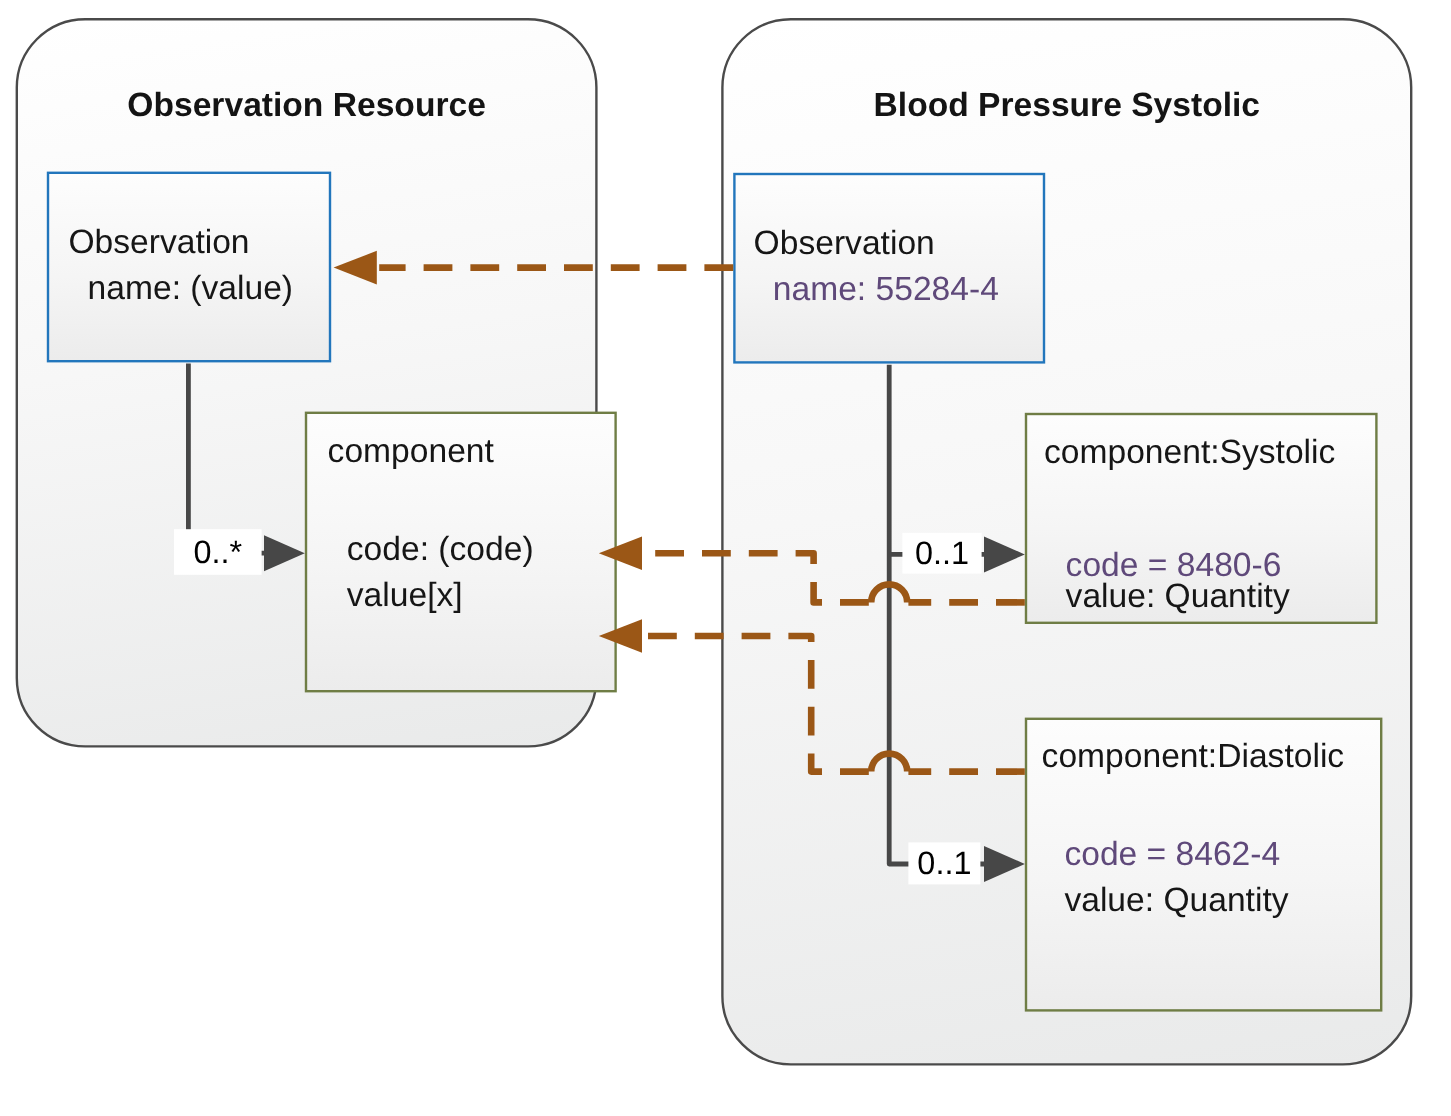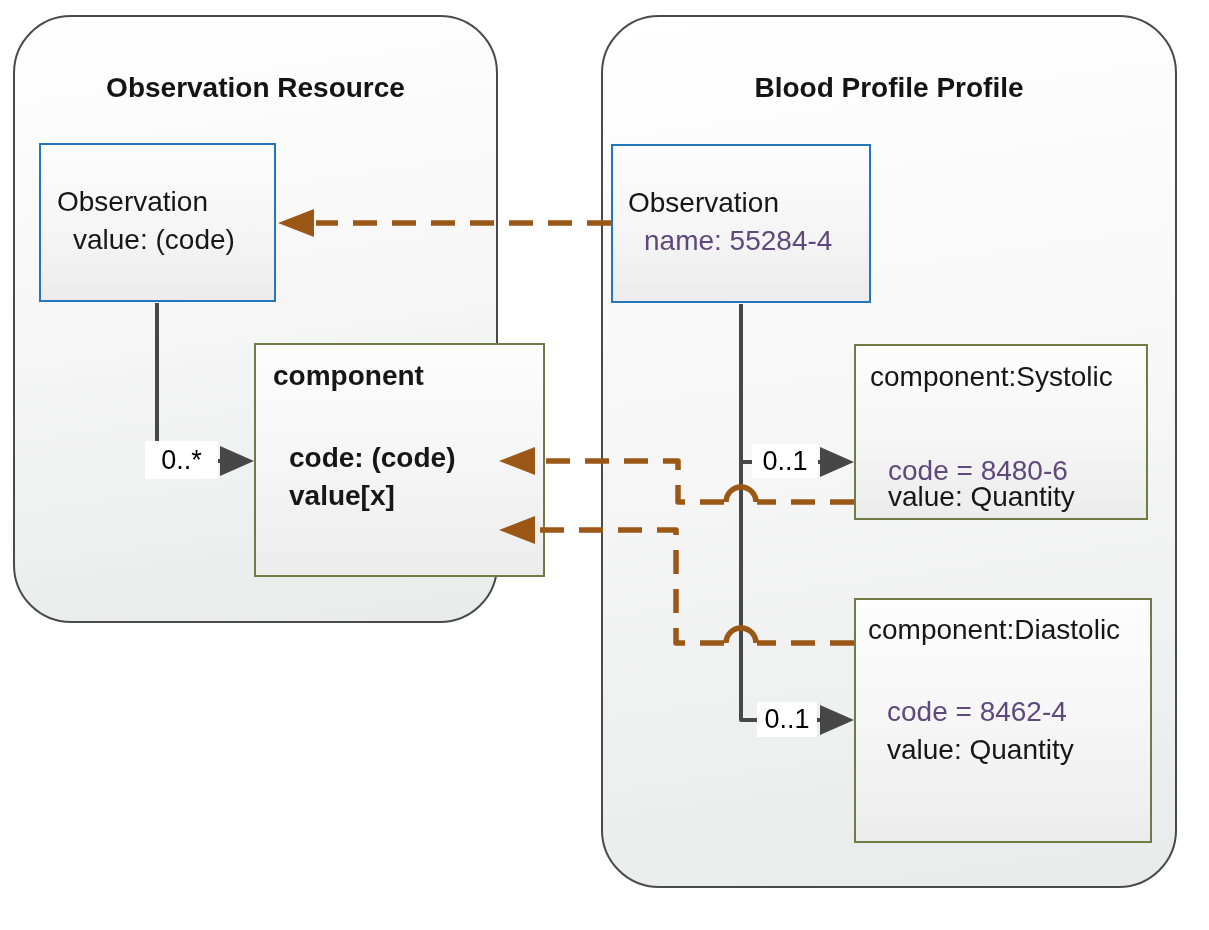--- a/index.html
+++ b/index.html
@@ -69,29 +69,29 @@
 </head>
 <body>
 
 <div class="canvas">
 
   <div class="panel" style="left:13px; top:15px; width:485px; height:608px;">
     <div class="panel-title">Observation Resource</div>
   </div>
 
   <div class="panel" style="left:601px; top:15px; width:576px; height:873px;">
-    <div class="panel-title">Blood Profile Profile</div>
+    <div class="panel-title">Blood Pressure Systolic</div>
   </div>
 
   <div class="node blue" style="left:39px; top:143px; width:237px; height:159px;">
     <span class="line" style="left:16px; top:40px;">Observation</span>
-    <span class="line" style="left:32px; top:78px;">value: (code)</span>
+    <span class="line" style="left:32px; top:78px;">name: (value)</span>
   </div>
 
-  <div class="node olive" style="left:254px; top:343px; width:291px; height:234px;font-weight:bold;">
+  <div class="node olive" style="left:254px; top:343px; width:260px; height:234px;">
     <span class="line" style="left:17px; top:14px;">component</span>
     <span class="line" style="left:33px; top:96px;">code: (code)</span>
     <span class="line" style="left:33px; top:134px;text-align:right;">value[x]</span>
   </div>
 
   <div class="node blue" style="left:611px; top:144px; width:260px; height:159px;">
     <span class="line" style="left:15px; top:40px;">Observation</span>
     <span class="line purple" style="left:31px; top:78px;">name: 55284-4</span>
   </div>
 

